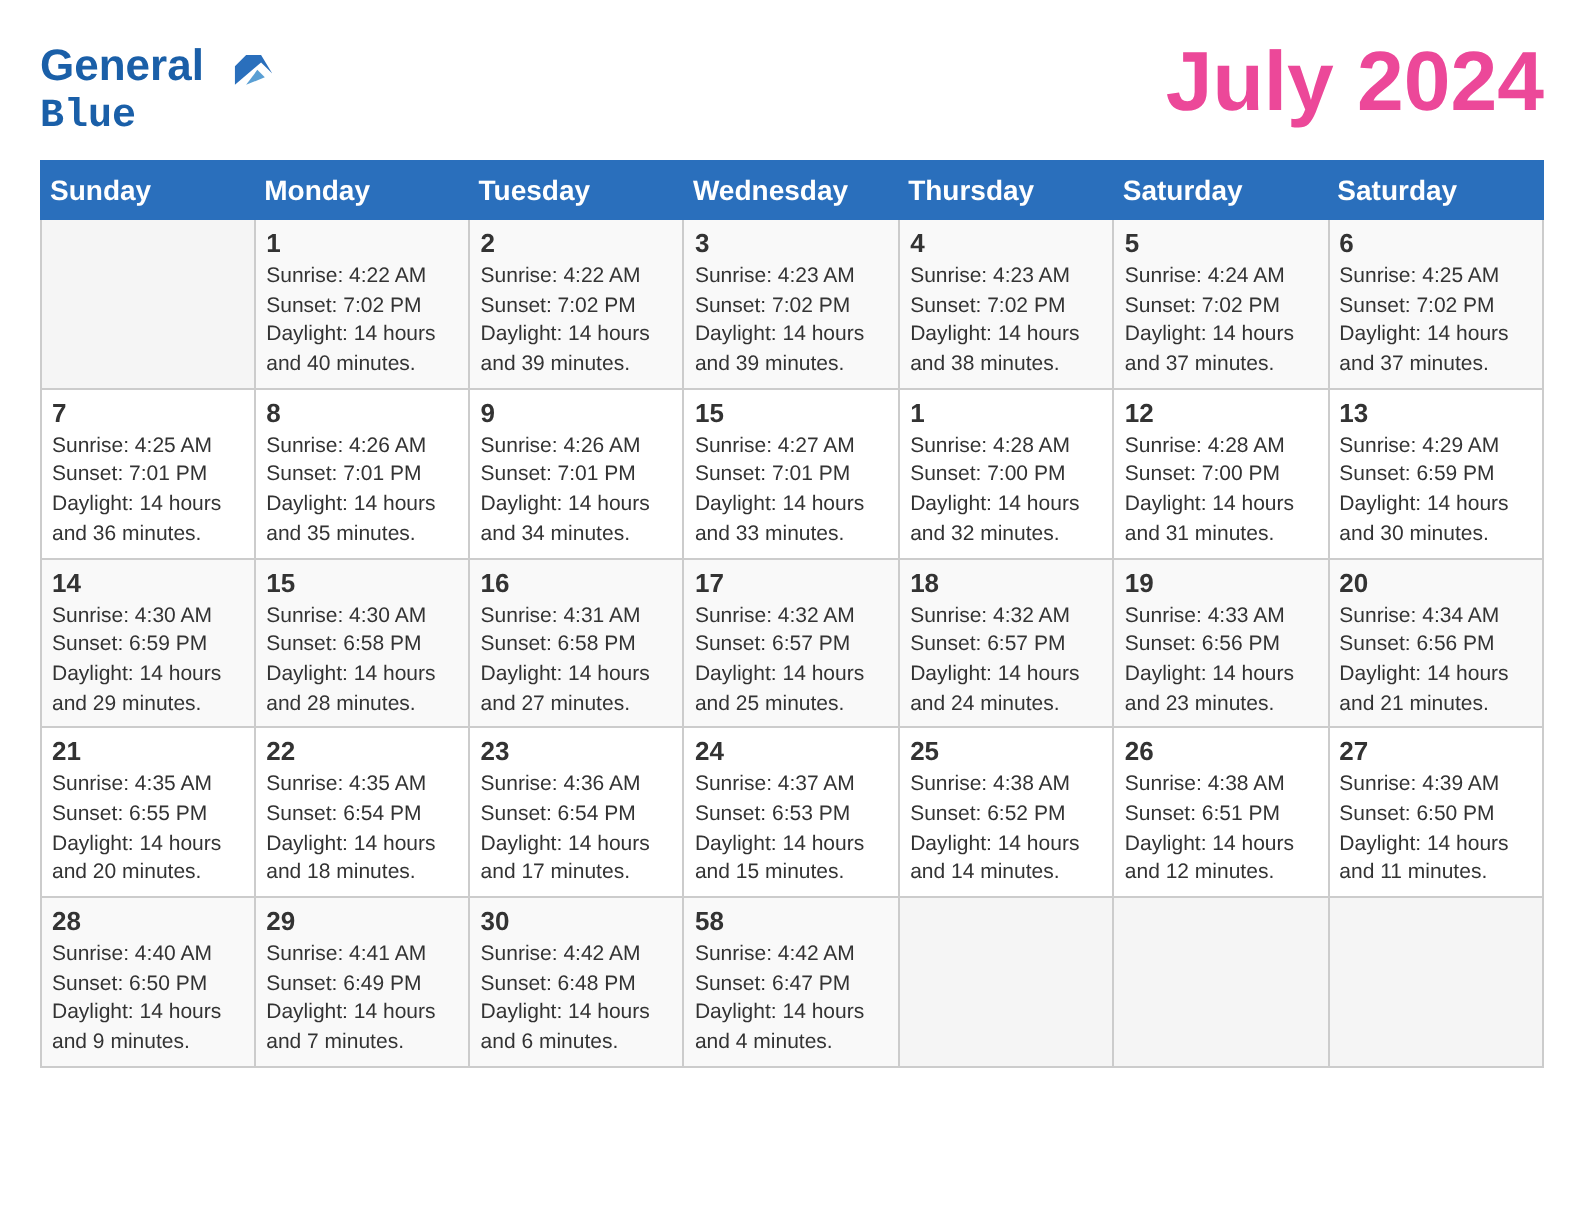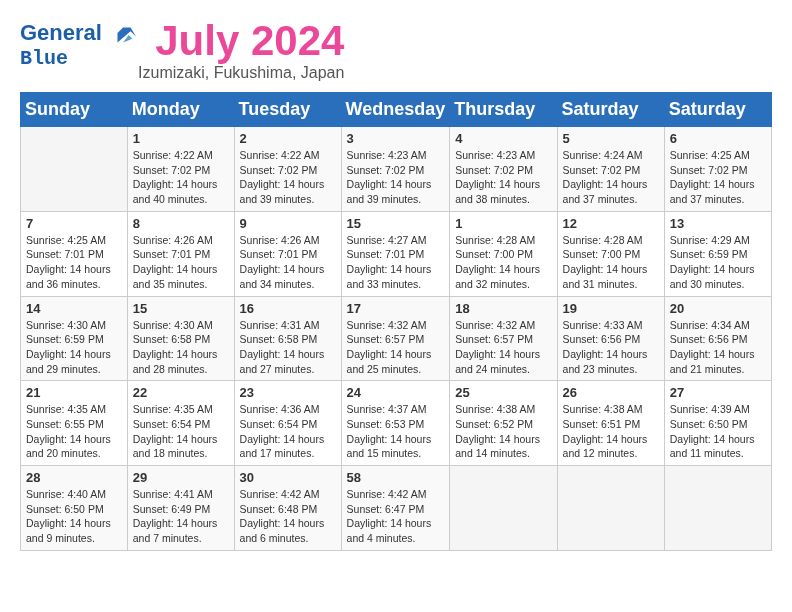--- a/index.html
+++ b/index.html
@@ -5,21 +5,21 @@
     * { box-sizing: border-box; margin: 0; padding: 0; }
     body {
       font-family: Arial, sans-serif;
       background: #fff;
       width: 792px;
       min-height: 612px;
       padding: 20px;
     }
     .header {
       display: flex;
-      justify-content: flex-start;
+      justify-content: space-between;
       align-items: flex-start;
       margin-bottom: 10px;
     }
     .logo {
       display: flex;
       align-items: center;
     }
     .logo-text {
       font-size: 22px;
       font-weight: bold;
@@ -51,21 +51,21 @@
     table {
       width: 100%;
       border-collapse: collapse;
       font-size: 11px;
     }
     thead tr th {
       background-color: #2a6fbc;
       color: #fff;
       padding: 6px 4px;
       text-align: left;
-      font-size: 18px;
+      font-size: 14px;
       font-weight: bold;
       border: 1px solid #2a6fbc;
     }
     tbody tr td {
       border: 1px solid #ccc;
       padding: 4px 5px;
       vertical-align: top;
       width: 108px;
     }
     .day-number {
@@ -108,21 +108,20 @@
           </svg>
         </div>
       </div>
       <div class="logo-text" style="color:#2a6fbc;font-size:20px;font-family:Liberation Mono, monospace;">
         <span>Blue</span>
       </div>
     </div>
   </div>
   <div class="title-area">
     <div class="month-title">July 2024</div>
-    <div class="location">Izumizaki, Fukushima, Japan</div>
   </div>
 </div>
 
 <table>
   <thead>
     <tr>
     <th>Sunday</th>
         <th>Monday</th>
         <th>Tuesday</th>
         <th>Wednesday</th>

